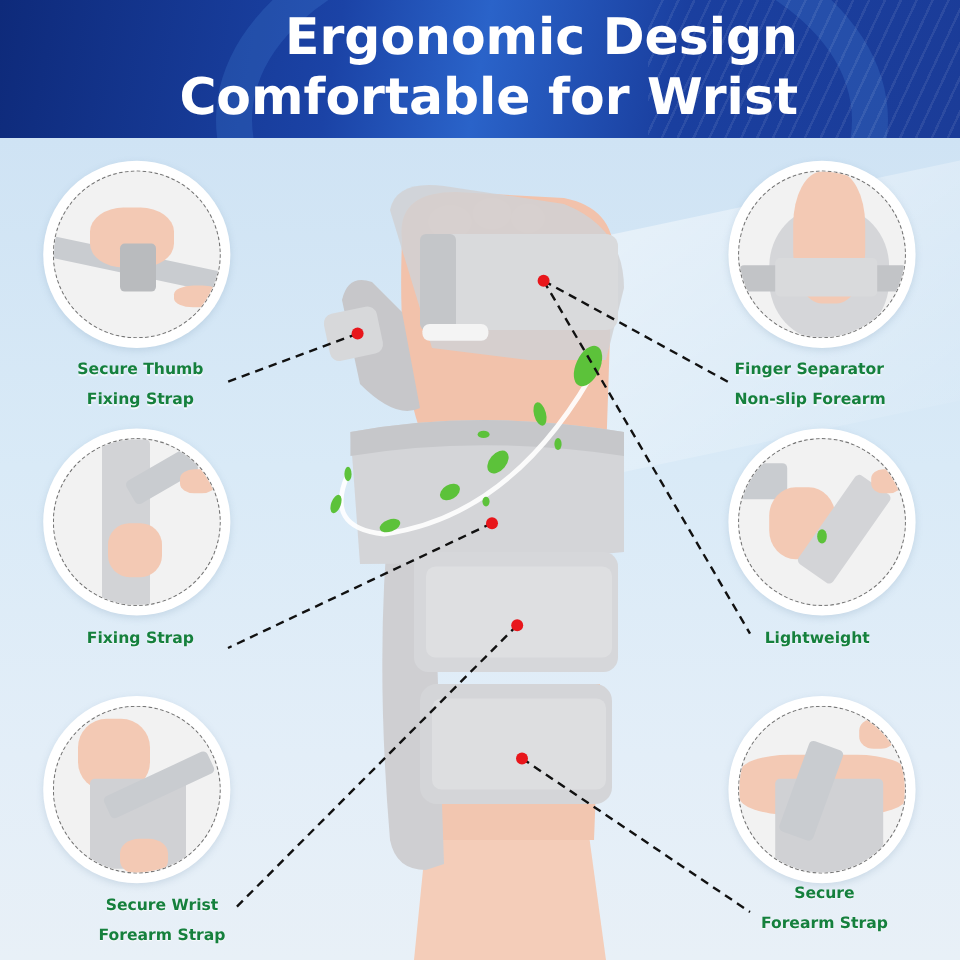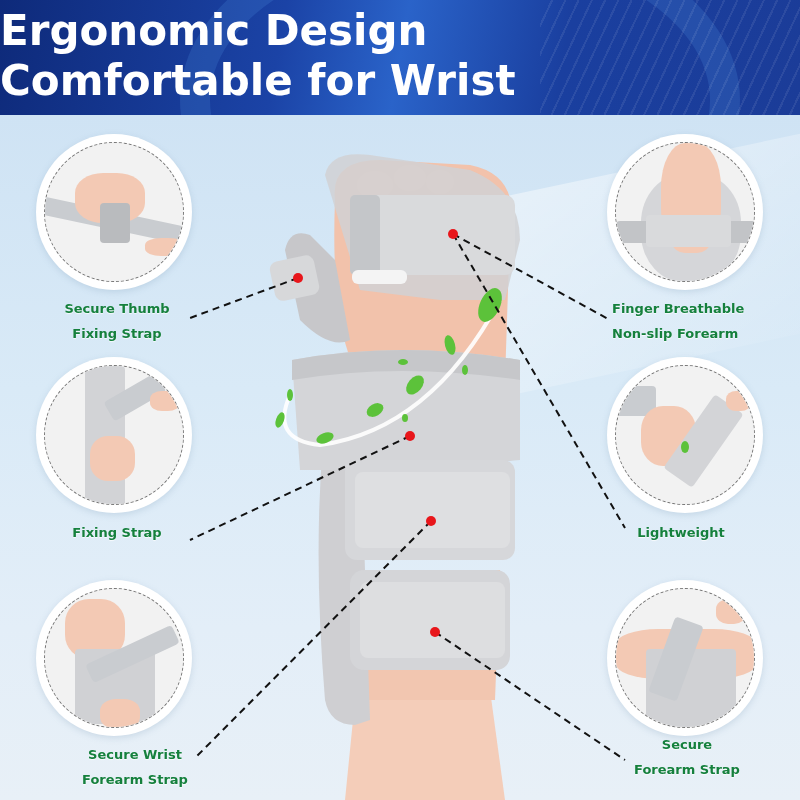--- a/index.html
+++ b/index.html
@@ -12,21 +12,21 @@
   }
   .header::before {
     content: ""; position: absolute; left: 180px; top: -80px; width: 500px; height: 300px;
     border-radius: 50%; border: 30px solid rgba(90,160,240,0.18);
   }
   .header::after {
     content: ""; position: absolute; right: 0; top: 0; width: 260px; height: 115px;
     background: repeating-linear-gradient(115deg, rgba(255,255,255,0) 0 10px, rgba(255,255,255,0.08) 10px 12px);
   }
   .title {
-    position: absolute; left: 0; width: 665px; text-align: left; color: #fff;
+    position: absolute; left: 0; width: 665px; text-align: right; color: #fff;
     font-weight: bold; font-size: 42px; letter-spacing: 0px; z-index: 2;
     font-family: "DejaVu Sans", sans-serif;
   }
   .t1 { top: 6px; }
   .t2 { top: 56px; }
   .bg {
     position: absolute; left: 0; top: 115px; width: 800px; height: 685px;
     background: linear-gradient(180deg, #cfe3f4 0%, #d9eaf7 40%, #e3eef8 75%, #e8f0f7 100%);
   }
   .bg .sheen {
@@ -172,21 +172,21 @@
 
 <div class="circle" style="left:607px; top:134px;">
   <div class="inner">
     <div class="strap" style="left:25px; top:30px; width:100px; height:110px; border-radius:45%; background:#d5d6d9;"></div>
     <div class="skin" style="left:45px; top:0; width:60px; height:110px;"></div>
     <div class="strap" style="left:0; top:78px; width:140px; height:22px; background:#c2c4c7;"></div>
     <div class="strap" style="left:30px; top:72px; width:85px; height:32px; background:#d9dadc;"></div>
   </div>
 </div>
 <div class="label" style="left:612px; top:296px; width:160px; text-align:left;">
-  <div>Finger Breathable</div>
+  <div>Finger Separator</div>
   <div>Non-slip Forearm</div>
 </div>
 
 <div class="circle" style="left:607px; top:357px;">
   <div class="inner">
     <div class="strap" style="left:0; top:20px; width:40px; height:30px;"></div>
     <div class="skin" style="left:25px; top:40px; width:55px; height:60px;"></div>
     <div class="strap" style="left:70px; top:30px; width:35px; height:90px; background:#d3d4d7; transform:rotate(35deg);"></div>
     <div class="skin" style="left:110px; top:25px; width:25px; height:20px;"></div>
     <div style="position:absolute; left:65px; top:75px; width:8px; height:12px; background:#5cc23a; border-radius:50%;"></div>

